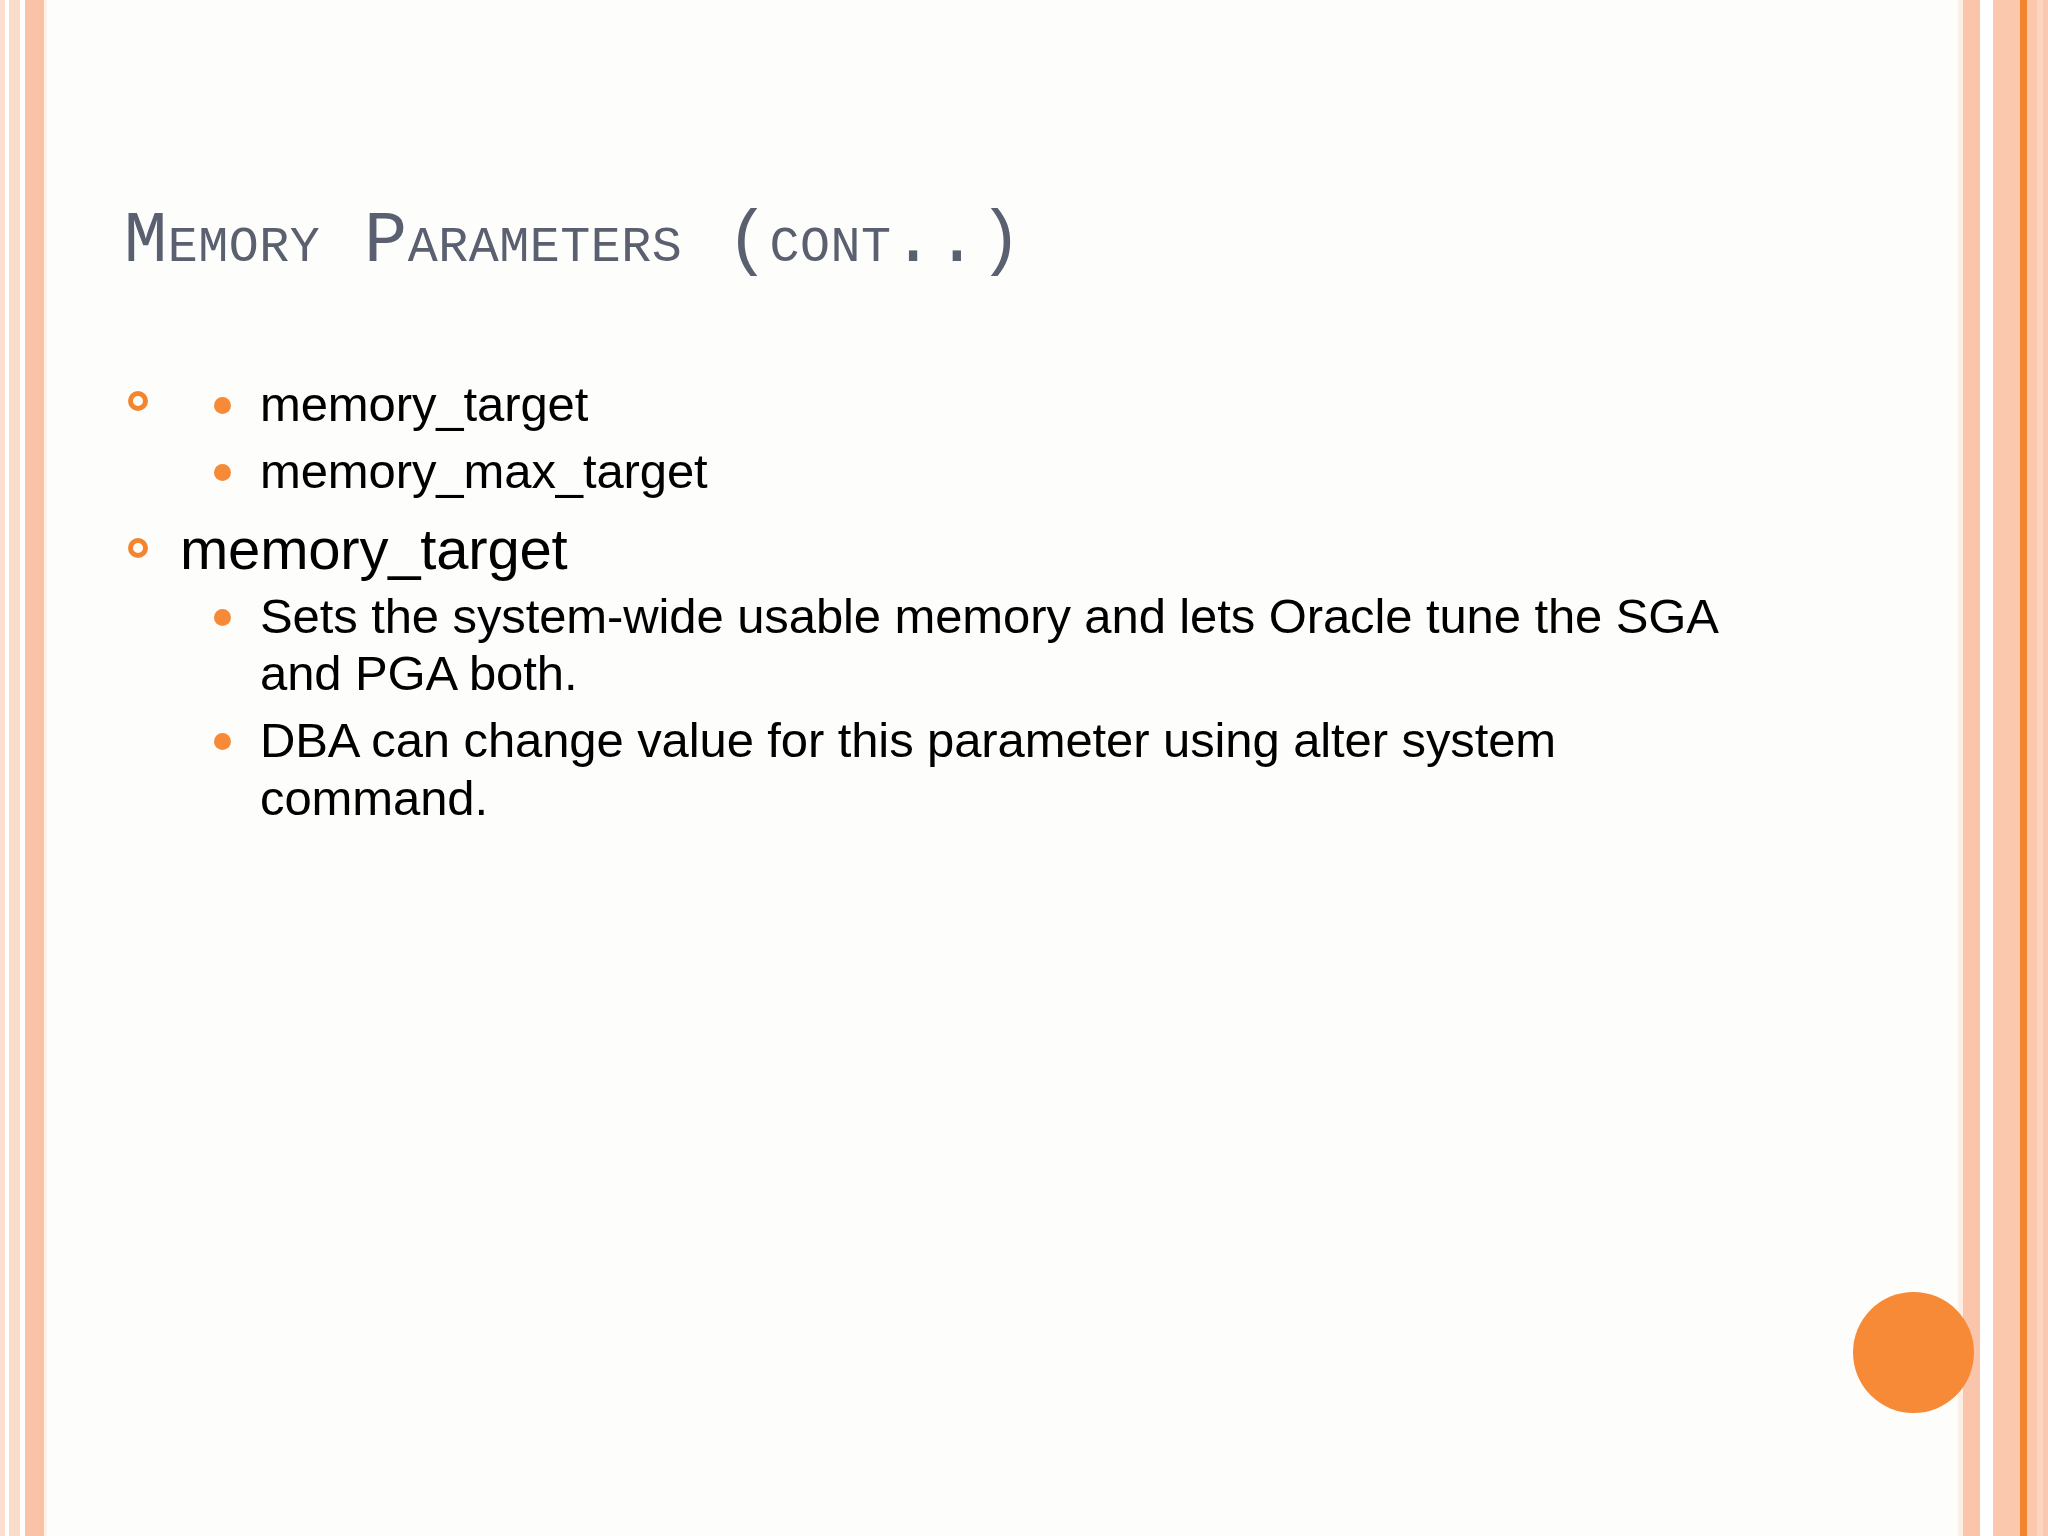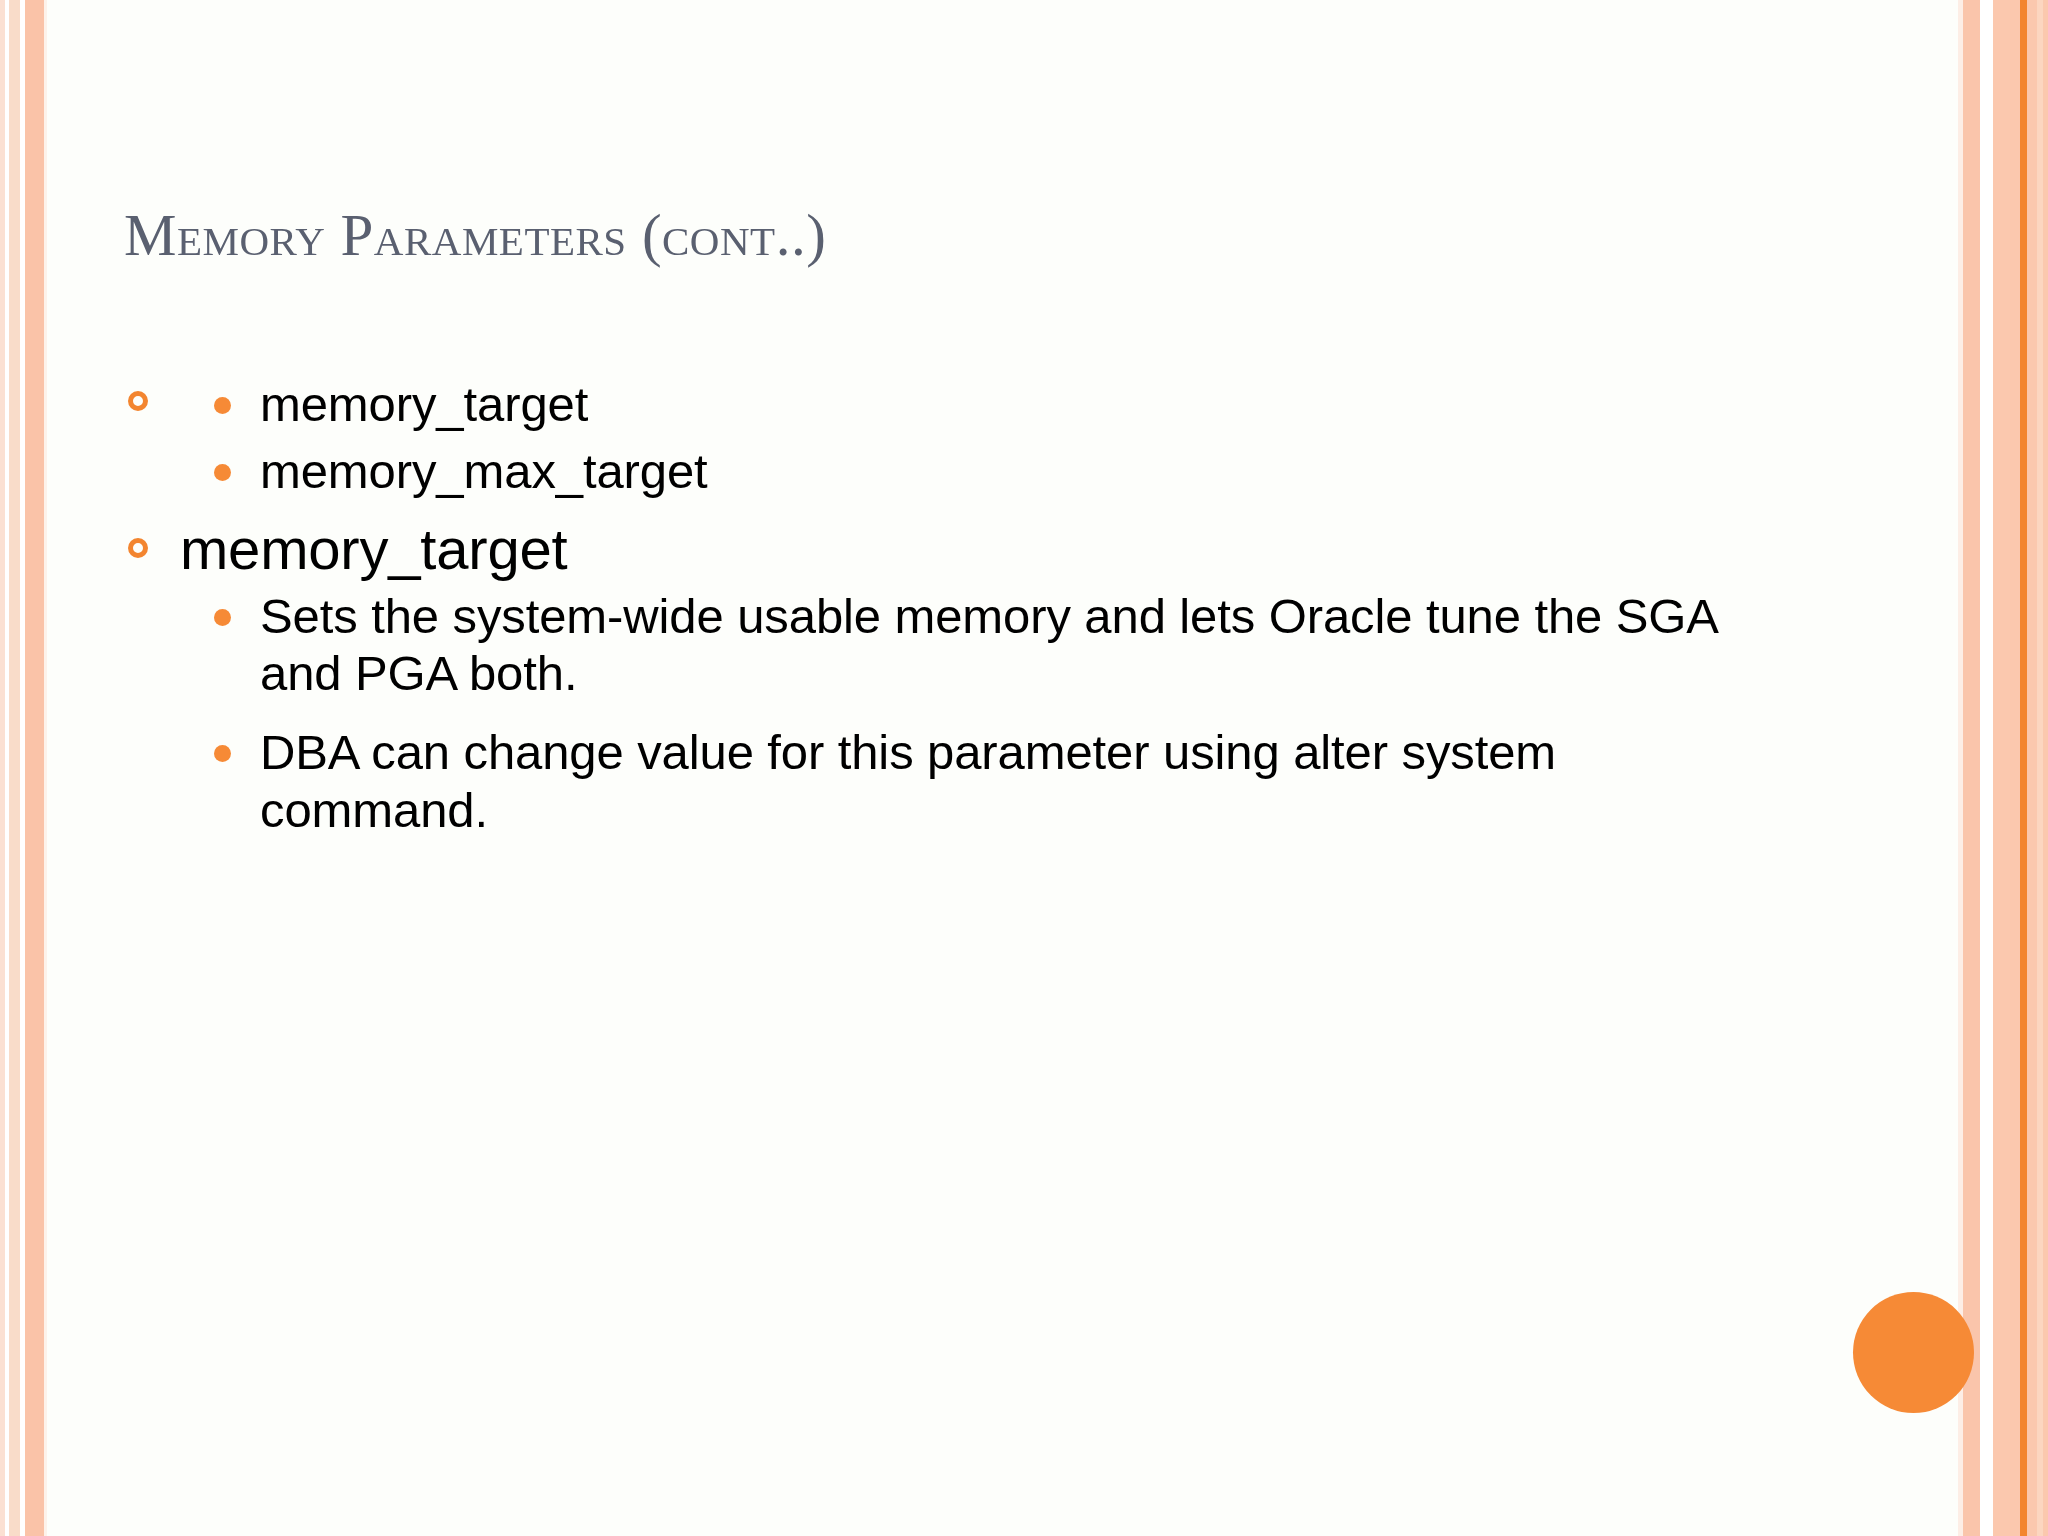--- a/index.html
+++ b/index.html
@@ -44,22 +44,22 @@
   .right-stripe-6 { left: 2027px; width: 10px; background: #fbc8ae; }
   .right-stripe-7 { left: 2037px; width: 6px;  background: #fcd6c0; }
   .right-stripe-8 { left: 2043px; width: 5px;  background: #fbc8ae; }
 
   
   .title {
     position: absolute;
     left: 124px;
     top: 206px;
     color: #5a6070;
-    font-family: Liberation Serif, serif;
-    font-size: 59px;
+    font-family: Liberation Mono, monospace;
+    font-size: 72px;
     font-weight: 400;
     font-variant: small-caps;
     letter-spacing: 0.5px;
     white-space: nowrap;
     line-height: 1.0;
   }
 
   
   .body-area {
     position: absolute;
@@ -103,21 +103,21 @@
     position: absolute;
     left: 102px;
     top: 21px;
     width: 17px;
     height: 17px;
     background: #f68a36;
     border-radius: 50%;
   }
 
   .gap-after-sub { margin-bottom: 16px; }
-  .gap-para { margin-bottom: 22px; }
+  .gap-para { margin-bottom: 10px; }
 
   .para-wide { max-width: 1470px; }
 
   
   .deco-circle {
     position: absolute;
     left: 1853px;
     top: 1292px;
     width: 121px;
     height: 121px;

